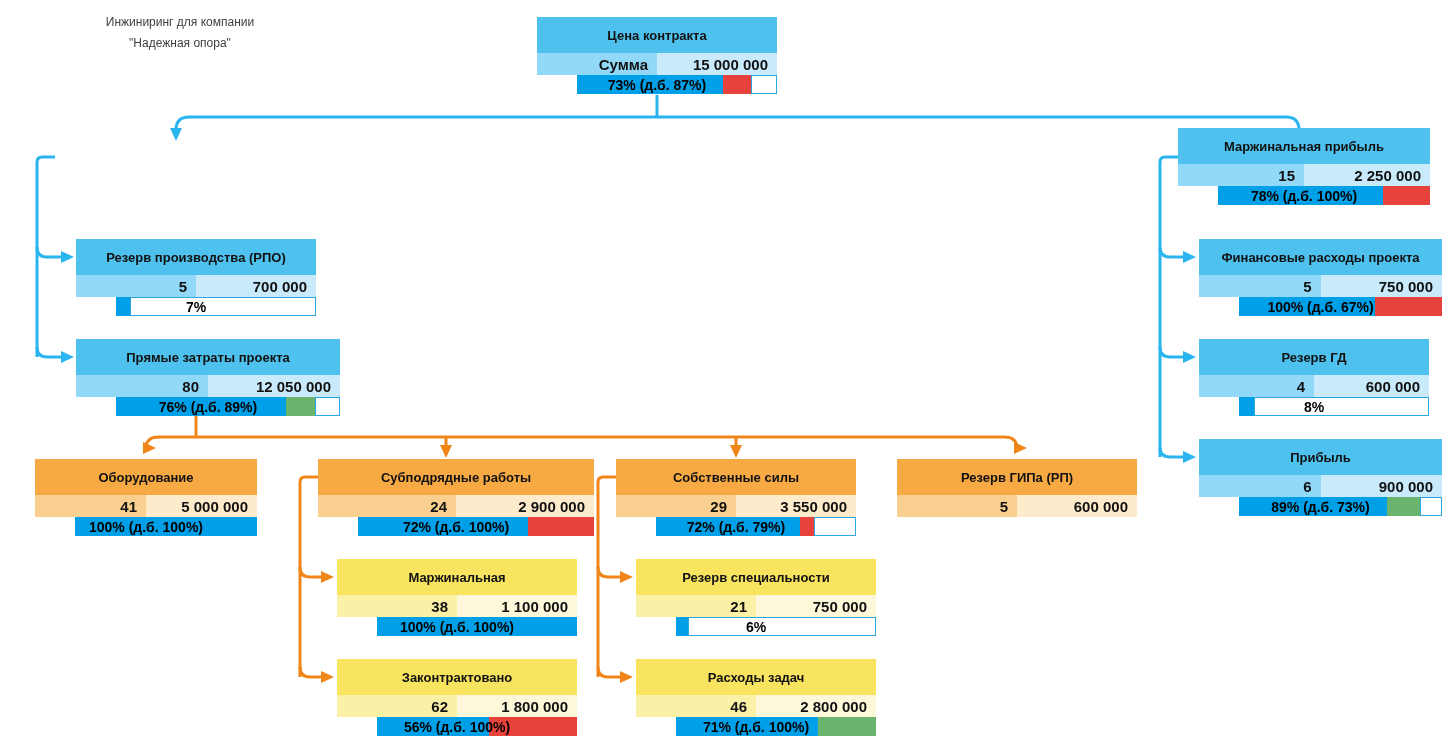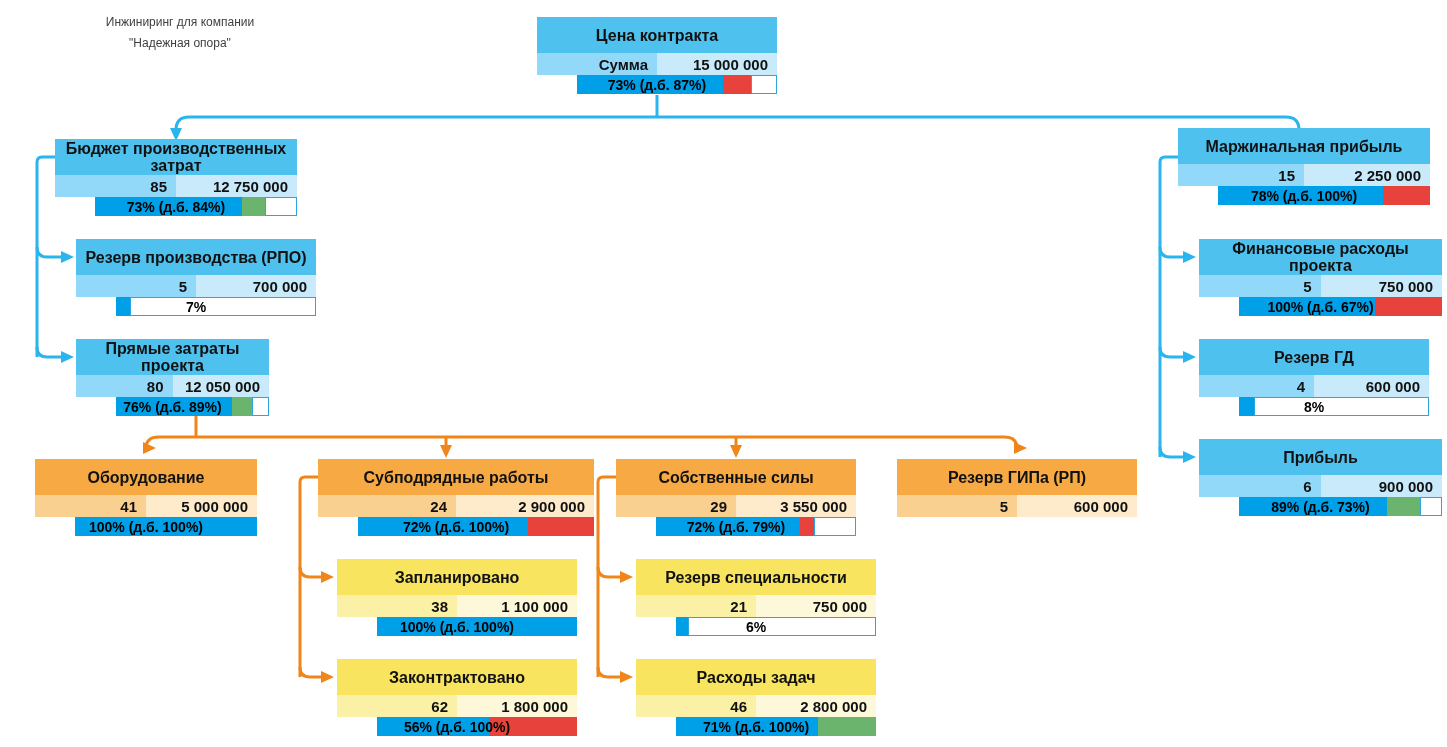--- a/index.html
+++ b/index.html
@@ -9,21 +9,21 @@
   }
   .page-title{
     position:absolute;left:30px;top:12px;width:300px;
     text-align:center;font-size:12px;line-height:21px;color:var(--title-text);
   }
   .connectors{position:absolute;left:0;top:0;width:1447px;height:747px;}
 
   .node{position:absolute;box-sizing:border-box;}
   .hdr{
     height:36px;display:flex;align-items:center;justify-content:center;
-    text-align:center;font-weight:bold;font-size:16px;line-height:17px;color:#111;
+    text-align:center;font-weight:bold;font-size:13px;line-height:17px;color:#111;
   }
   .vals{height:22px;display:flex;font-weight:bold;font-size:15px;color:#111;}
   .vl,.vr{width:50%;display:flex;align-items:center;justify-content:flex-end;
     padding-right:9px;box-sizing:border-box;}
   .bar{position:relative;height:19px;display:flex;padding-left:40px;}
   .blabel{
     position:absolute;left:0;top:0;width:100%;height:100%;z-index:2;
     display:flex;align-items:center;justify-content:center;
     font-weight:bold;font-size:14px;color:#000;
   }
@@ -111,48 +111,35 @@
       <div class="vr">15 000 000</div>
     </div>
     <div class="bar">
       <span class="blabel">73% (д.б. 87%)</span>
     <div class="seg seg-fill" style="width: 73%;"></div>
         <div class="seg seg-over" style="width: 14%;"></div>
         <div class="seg seg-rest" style="width: 13%;"></div>
       </div>
   </div>
 
-  <div class="node blue" style="left:55px;top:139px;width:242px">
-    <div class="hdr">Бюджет производственных затрат</div>
-    <div class="vals">
-      <div class="vl">85</div>
-      <div class="vr">12 750 000</div>
-    </div>
-    <div class="bar">
-      <span class="blabel">73% (д.б. 84%)</span>
-    <div class="seg seg-fill" style="width: 73%;"></div>
-        <div class="seg seg-ok" style="width: 11%;"></div>
-        <div class="seg seg-rest" style="width: 16%;"></div>
-      </div>
-  </div>
 
   <div class="node blue" style="left:76px;top:239px;width:240px">
     <div class="hdr">Резерв производства (РПО)</div>
     <div class="vals">
       <div class="vl">5</div>
       <div class="vr">700 000</div>
     </div>
     <div class="bar">
       <span class="blabel">7%</span>
     <div class="seg seg-fill" style="width: 7%;"></div>
         <div class="seg seg-rest" style="width: 93%;"></div>
       </div>
   </div>
 
-  <div class="node blue" style="left:76px;top:339px;width:193px">
+  <div class="node blue" style="left:76px;top:339px;width:264px">
     <div class="hdr">Прямые затраты проекта</div>
     <div class="vals">
       <div class="vl">80</div>
       <div class="vr">12 050 000</div>
     </div>
     <div class="bar">
       <span class="blabel">76% (д.б. 89%)</span>
     <div class="seg seg-fill" style="width: 76%;"></div>
         <div class="seg seg-ok" style="width: 13%;"></div>
         <div class="seg seg-rest" style="width: 11%;"></div>
@@ -253,21 +240,21 @@
 
   <div class="node orange" style="left:897px;top:459px;width:240px">
     <div class="hdr">Резерв ГИПа (РП)</div>
     <div class="vals">
       <div class="vl">5</div>
       <div class="vr">600 000</div>
     </div>
   </div>
 
   <div class="node yellow" style="left:337px;top:559px;width:240px">
-    <div class="hdr">Запланировано</div>
+    <div class="hdr">Маржинальная</div>
     <div class="vals">
       <div class="vl">38</div>
       <div class="vr">1 100 000</div>
     </div>
     <div class="bar">
       <span class="blabel">100% (д.б. 100%)</span>
     <div class="seg seg-fill" style="width: 100%;"></div>
       </div>
   </div>
 

